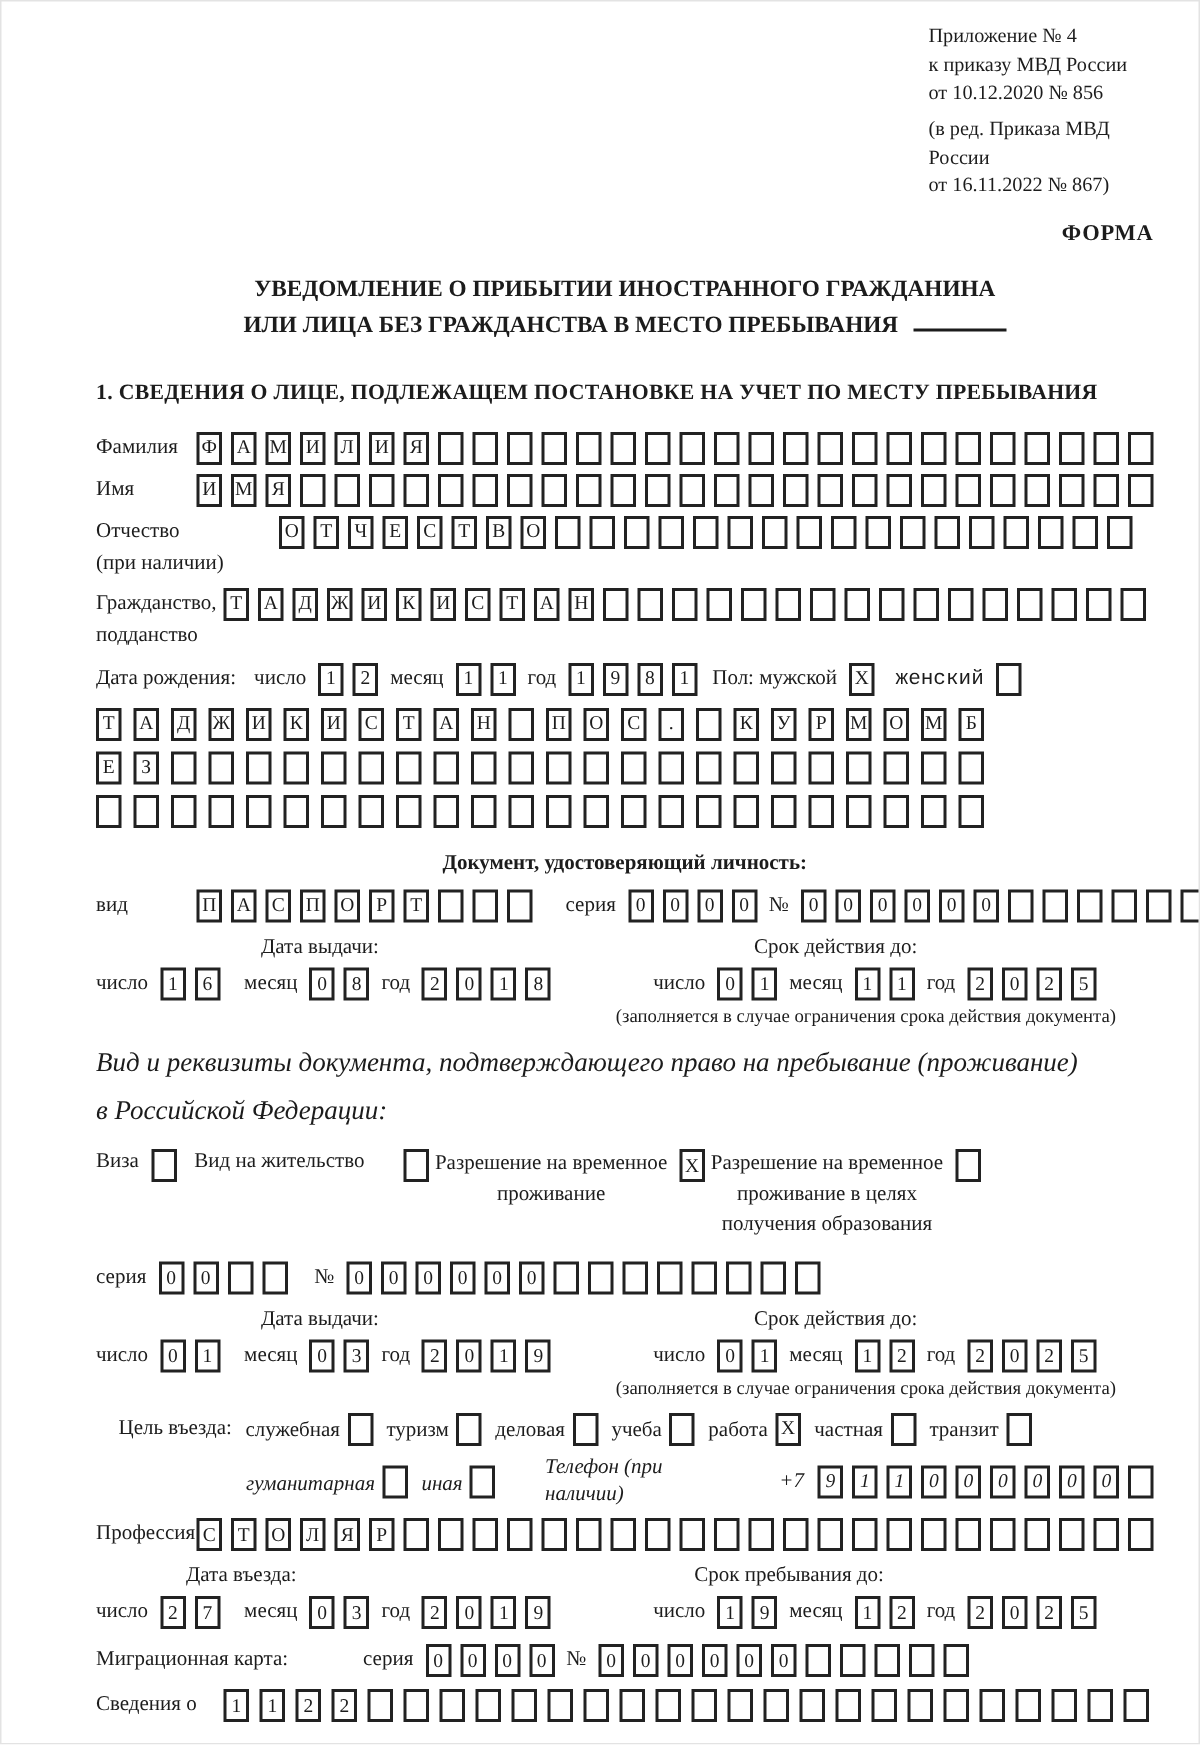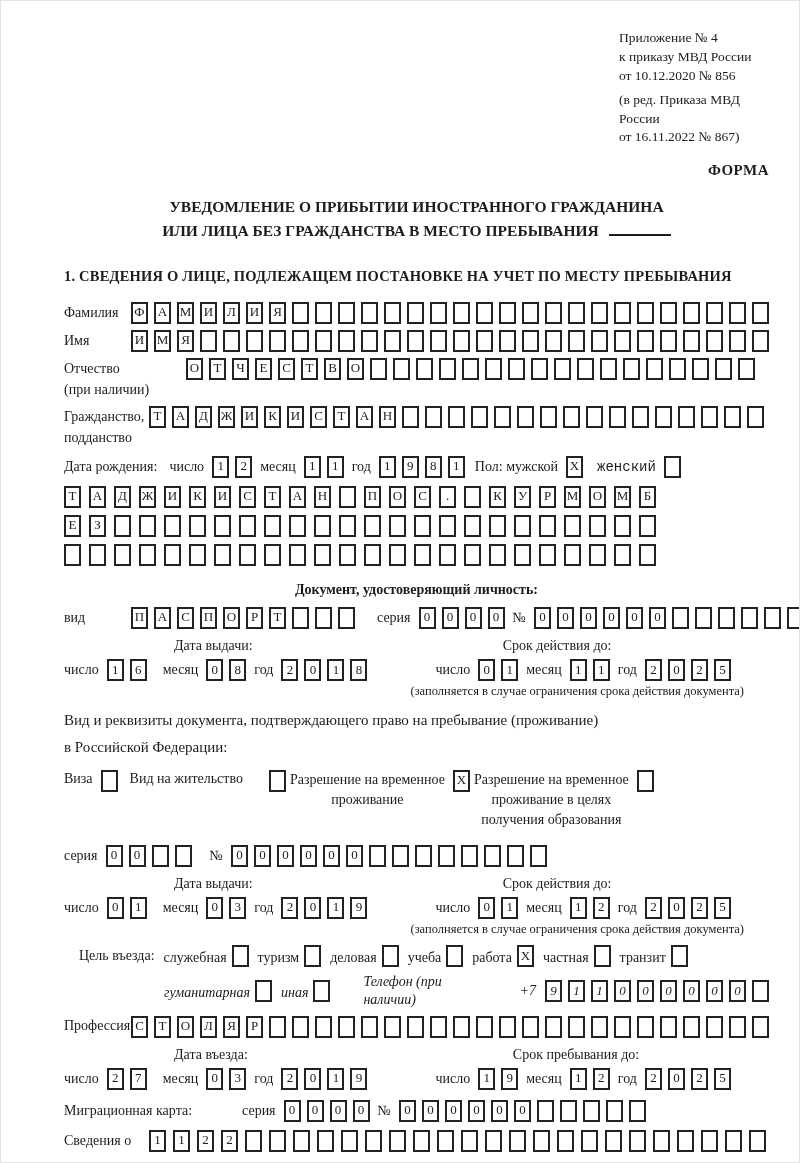--- a/index.html
+++ b/index.html
@@ -2,21 +2,21 @@
 <html><head>
 <meta charset="utf-8">
 <style>
   * { box-sizing: border-box; margin: 0; padding: 0; }
   html,body { background:#ffffff; }
   .page {
     width: 800px; height: 1163px;
     background: #ffffff; color: #1c1c1c;
     font-family: "Liberation Serif", "DejaVu Serif", serif;
     font-size: 14px; line-height: 1.3;
-    padding: 28px 30px 20px 63px;
+    padding: 14px 30px 20px 63px;
     position: relative; overflow: hidden;
     border: 1px solid #e3e3e3;
   }
   .annex { margin-left: 555px; font-size: 13.5px; line-height: 1.4; }
   .annex .gap { margin-top: 5px; }
   .form-label { text-align: right; font-weight: bold; font-size: 15px; margin-top: 14px; letter-spacing: .5px; }
   .title { text-align: center; font-weight: bold; font-size: 15.5px; line-height: 1.55; margin-top: 14px; }
   .uline { display: inline-block; width: 62px; border-bottom: 2px solid #1c1c1c; margin-left: 10px; vertical-align: baseline; }
   .sec { font-weight: bold; font-size: 14.5px; margin-top: 24px; margin-bottom: 16px; letter-spacing: .2px; }
 
@@ -34,21 +34,21 @@
     width: 17px; height: 22px; flex: none;
     border: 2px solid #222; background: #fff;
     font-size: 13px; font-family: "Liberation Serif", "DejaVu Serif", serif;
   }
   .gridrows .grid { margin-bottom: 7px; }
 
   .center-b { text-align: center; font-weight: bold; font-size: 14px; margin: 8px 0 8px 0; }
   .dtitles { display: flex; font-size: 14px; margin: 8px 0 4px 0; }
   .drow { display: flex; align-items: center; gap: 8px; margin-bottom: 2px; }
   .note { text-align: right; font-size: 12.5px; margin: 2px 25px 8px 0; }
-  .para { font-size: 15px; line-height: 1.75; margin-top: 4px; }
+  .para { font-size: 18px; line-height: 1.75; margin-top: 4px; font-style: italic; }
 
   .optrow { display: flex; align-items: center; gap: 9px; margin-bottom: 6px; flex-wrap: nowrap; margin-left: 15px; }
   .opt { display: inline-flex; align-items: flex-end; gap: 5px; flex: none; }
   .permitrow { display: flex; align-items: flex-start; gap: 4px; margin: 10px 0 14px 0; }
   .permitrow .opt2 { display: inline-flex; align-items: flex-start; gap: 8px; }
   .plabel { text-align: center; line-height: 1.45; }
 </style>
 </head>
 <body>
 
@@ -614,21 +614,21 @@
         <span class="cell"></span>
         <span class="cell"></span>
         <span class="cell"></span>
         <span class="cell"></span>
         <span class="cell"></span>
         <span class="cell"></span>
       </span>
   </div>
 
   <div class="dtitles">
-    <span style="margin-left:110px;">Дата въезда:</span>
+    <span style="margin-left:60px;">Дата въезда:</span>
     <span style="margin-left:265px;">Срок пребывания до:</span>
   </div>
   <div class="drow">
     <span>число</span>
     <span class="grid">
         <span class="cell">2</span>
         <span class="cell">7</span>
       </span>
     <span style="margin-left:8px;">месяц</span>
     <span class="grid">

